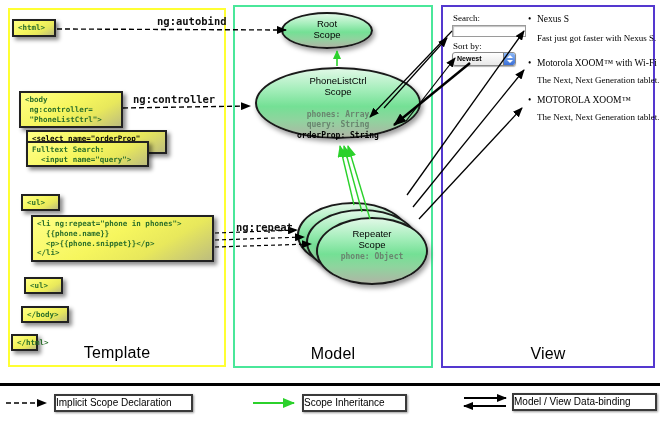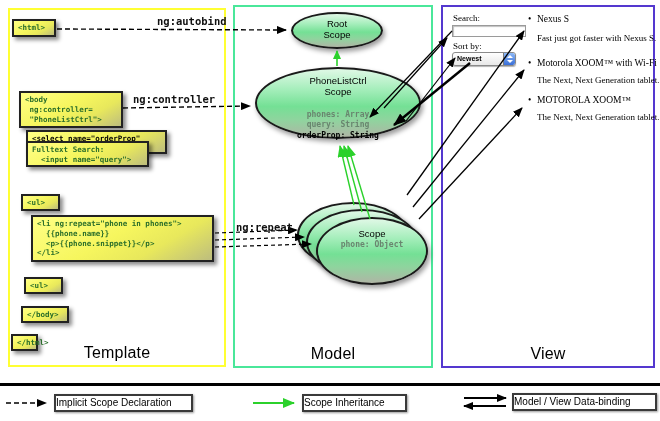--- a/index.html
+++ b/index.html
@@ -37,21 +37,21 @@
   .anno { position:absolute; font-family:"DejaVu Sans Mono", monospace; font-weight:bold;
           font-size:10.5px; color:#111; z-index:6; white-space:nowrap; }
   .anno-autobind   { left:157px; top:15px; }
   .anno-controller { left:133px; top:93px; }
   .anno-repeat     { left:236px; top:221px; }
 
   
   .ellipse { position:absolute; border:2px solid #1a1a1a; border-radius:50%;
              background:linear-gradient(180deg,#e0f8e6 0%,#a5eebb 30%,#74e095 55%,#8fd49e 75%,#afb5a5 100%);
              box-shadow:2px 3px 5px rgba(0,0,0,.4); text-align:center; z-index:3; }
-  .el-root { left:291px; top:12px;  width:92px;  height:37px; padding-top:4px; }
+  .el-root { left:281px; top:12px;  width:92px;  height:37px; padding-top:4px; }
   .el-plc  { left:255px; top:67px;  width:166px; height:72px; padding-top:6px; }
   .el-rep-back { left:297px; top:202px; width:112px; height:66px; }
   .el-rep-mid  { left:306px; top:209px; width:112px; height:66px; }
   .el-rep-front{ left:316px; top:217px; width:112px; height:68px; padding-top:9px; }
   .el-title { font-size:9.5px; color:#000; line-height:1.2; }
   .el-prop  { font-family:"DejaVu Sans Mono", monospace; font-size:8px; font-weight:bold;
               color:#69856f; line-height:1.2; margin-top:1px; }
   .el-prop.bold { color:#000; }
   .el-plc .el-props { margin-top:12px; }
 
@@ -161,20 +161,21 @@
       <div class="el-prop">phones: Array</div>
       <div class="el-prop">query: String</div>
       <div class="el-prop bold">orderProp: String</div>
     </div>
   </div>
 
   <div class="ellipse el-rep-back"></div>
   <div class="ellipse el-rep-mid"></div>
   <div class="ellipse el-rep-front">
     <div class="el-title">
+      <div>Repeater</div>
       <div>Scope</div>
     </div>
     <div class="el-prop">phone: Object</div>
   </div>
 
   <div class="v-label v-search-label">Search:</div>
   <div class="v-input"></div>
   <div class="v-label v-sort-label">Sort by:</div>
   <div class="v-select">
     <span>Newest</span>

